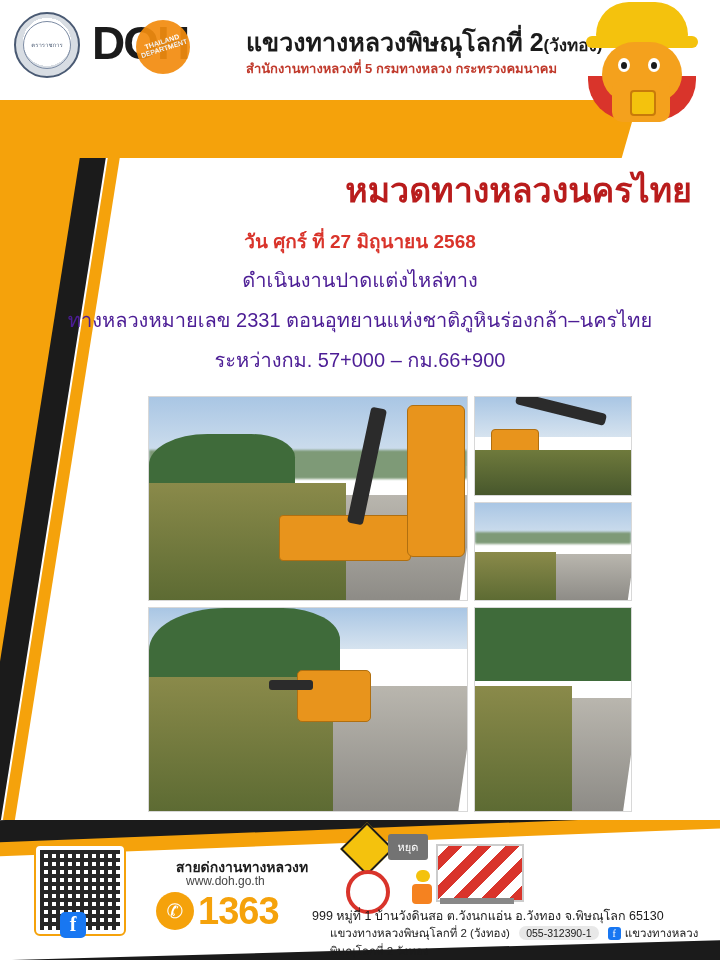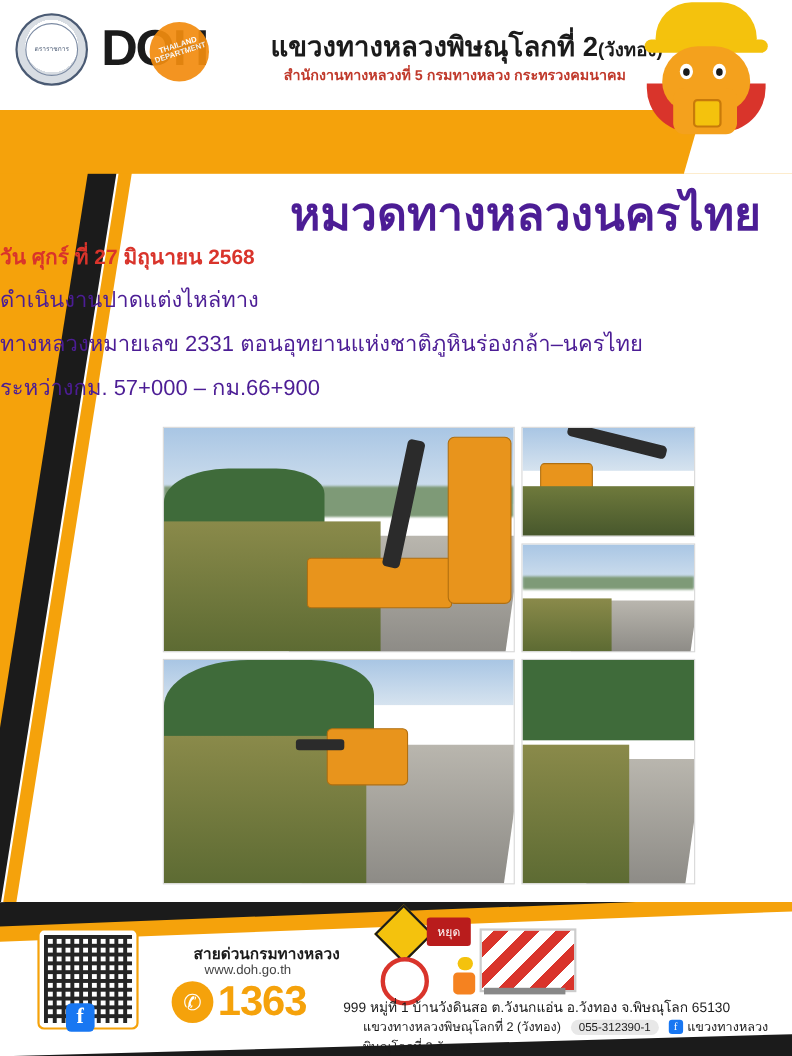--- a/index.html
+++ b/index.html
@@ -26,21 +26,21 @@
         border:2px solid #4a5a73;box-sizing:border-box;display:flex;align-items:center;justify-content:center;}
   .seal-inner{width:46px;height:46px;border-radius:50%;border:1px solid #7c8ba3;display:flex;align-items:center;justify-content:center;
         font-size:6px;color:#4a5a73;text-align:center;line-height:1.1;}
   .doh-logo{position:absolute;left:92px;top:16px;width:150px;height:62px;}
   .doh-text{font-size:46px;font-weight:bold;color:#1b1b1b;letter-spacing:-2px;font-family:"Liberation Sans",sans-serif;}
   .doh-circle{position:absolute;left:44px;top:4px;width:54px;height:54px;border-radius:50%;background:#f28c0f;opacity:.92;}
   .doh-circle span{position:absolute;left:0;top:18px;width:54px;text-align:center;color:#fff;font-size:7px;font-weight:bold;
         transform:rotate(-18deg);}
   .head-th1{position:absolute;left:246px;top:22px;font-size:25px;font-weight:bold;color:#1b1b1b;}
   .head-th1 .small{font-size:17px;}
-  .head-th2{position:absolute;left:258px;top:58px;font-size:13px;color:#c0392b;font-weight:bold;}
+  .head-th2{position:absolute;left:246px;top:58px;font-size:13px;color:#c0392b;font-weight:bold;}
 
   
   .mascot{position:absolute;right:12px;top:2px;width:130px;height:120px;}
   .m-hat{position:absolute;left:18px;top:0;width:92px;height:40px;background:#f4c20d;border-radius:46px 46px 10px 10px;}
   .m-hat-brim{position:absolute;left:8px;top:34px;width:112px;height:12px;background:#f4c20d;border-radius:8px;}
   .m-face{position:absolute;left:24px;top:40px;width:80px;height:60px;background:#f4a11d;border-radius:40px 40px 34px 34px;}
   .m-eye{position:absolute;top:16px;width:12px;height:14px;background:#fff;border-radius:50%;}
   .m-eye.l{left:16px;} .m-eye.r{left:46px;}
   .m-pupil{position:absolute;top:4px;left:3px;width:6px;height:7px;background:#1b1b1b;border-radius:50%;}
   .m-mouth{position:absolute;left:26px;top:38px;width:28px;height:12px;background:#7a3a10;border-radius:0 0 16px 16px;}
@@ -50,26 +50,26 @@
 
   
   .banner{position:relative;height:58px;background:#f5a20b;z-index:2;}
   .banner-skew{position:absolute;right:-30px;top:0;width:120px;height:58px;background:#ffffff;transform:skewX(-16deg);}
   .banner-text{position:absolute;left:24px;top:8px;font-size:30px;color:#ffffff;font-style:italic;font-weight:bold;
         text-shadow:1px 1px 0 #c47d06;}
   .banner-text .red{color:#d9342b;}
 
   
   .title-wrap{position:relative;z-index:2;padding:14px 28px 0 0;text-align:right;}
-  .main-title{font-size:42px;font-weight:bold;color:#4c1d95;line-height:1.1;}
+  .main-title{font-size:34px;font-weight:bold;color:#b91c1c;line-height:1.1;}
   .sub-title{font-size:19px;font-weight:bold;color:#8d8d8d;letter-spacing:1px;margin-top:2px;}
   .sub-title .chev{color:#f5a20b;letter-spacing:-2px;}
 
   
-  .details{position:relative;z-index:2;text-align:left;margin-top:0;}
+  .details{position:relative;z-index:2;text-align:center;margin-top:17px;}
   .date-line{font-size:19px;font-weight:bold;color:#d9342b;}
   .detail-line{font-size:20px;color:#4c1d95;margin-top:8px;}
 
   
   .photos{position:relative;z-index:2;margin:20px 28px 0 148px;display:grid;
           grid-template-columns:320px 158px;grid-template-rows:205px 205px;gap:6px;}
   .ph{position:relative;overflow:hidden;border:1px solid #d8d8d8;box-sizing:border-box;}
   .ph.big1{grid-column:1;grid-row:1;}
   .ph.big2{grid-column:1;grid-row:2;}
   .ph.s1{grid-column:2;grid-row:1;height:100px;}
@@ -102,21 +102,21 @@
 
   .hot-label{position:absolute;left:176px;top:36px;font-size:14px;color:#1b1b1b;font-weight:bold;}
   .hot-url{position:absolute;left:186px;top:54px;font-size:12px;color:#444;}
   .hot-icon{position:absolute;left:156px;top:72px;width:38px;height:38px;border-radius:50%;background:#f5a20b;
       display:flex;align-items:center;justify-content:center;color:#fff;font-size:20px;}
   .hot-num{position:absolute;left:198px;top:70px;font-size:38px;font-weight:bold;color:#f5a20b;letter-spacing:-1px;}
 
   .signs{position:absolute;left:340px;top:10px;width:200px;height:86px;}
   .sign-d{position:absolute;left:8px;top:0;width:34px;height:34px;background:#f4c20d;border:2px solid #1b1b1b;transform:rotate(45deg);}
   .sign-r{position:absolute;left:6px;top:40px;width:36px;height:36px;border-radius:50%;background:#fff;border:4px solid #d9342b;}
-  .sign-stop{position:absolute;left:48px;top:4px;width:40px;height:26px;background:#b91c1c;color:#fff;font-size:11px;
+  .sign-stop{position:absolute;left:48px;top:4px;width:40px;height:26px;background:#737373;color:#fff;font-size:11px;
       display:flex;align-items:center;justify-content:center;border-radius:3px;}
   .barrier{position:absolute;left:96px;top:14px;width:84px;height:54px;
       background:repeating-linear-gradient(-45deg,#d9342b 0 10px,#fff 10px 20px);border:2px solid #ccc;}
   .barrier-leg{position:absolute;left:100px;top:68px;width:74px;height:6px;background:#888;}
   .worker{position:absolute;left:72px;top:40px;width:22px;height:34px;}
   .w-head{width:14px;height:12px;background:#f4c20d;border-radius:6px;margin-left:4px;}
   .w-body{width:20px;height:20px;background:#f58220;border-radius:4px;margin-top:2px;}
 
   .addr1{position:absolute;left:312px;top:86px;font-size:12.5px;color:#1b1b1b;}
   .addr2{position:absolute;left:330px;top:104px;font-size:11.5px;color:#1b1b1b;}
@@ -240,21 +240,21 @@
     <div class="bb-black"></div>
     <div class="bb-orange"></div>
     <div class="bb-black2"></div>
 
     <div class="qr-box">
       <div class="qr"></div>
 
     </div>
     <div class="fb">f</div>
 
-    <div class="hot-label">สายด่วนกรมทางหลวง</div>
+    <div class="hot-label">สายด่กงานทางหลวงท</div>
     <div class="hot-url">www.doh.go.th</div>
     <div class="hot-icon">✆</div>
     <div class="hot-num">1363</div>
 
     <div class="signs">
       <div class="sign-d"></div>
       <div class="sign-r"></div>
       <div class="sign-stop">หยุด</div>
       <div class="barrier"></div>
       <div class="barrier-leg"></div>

